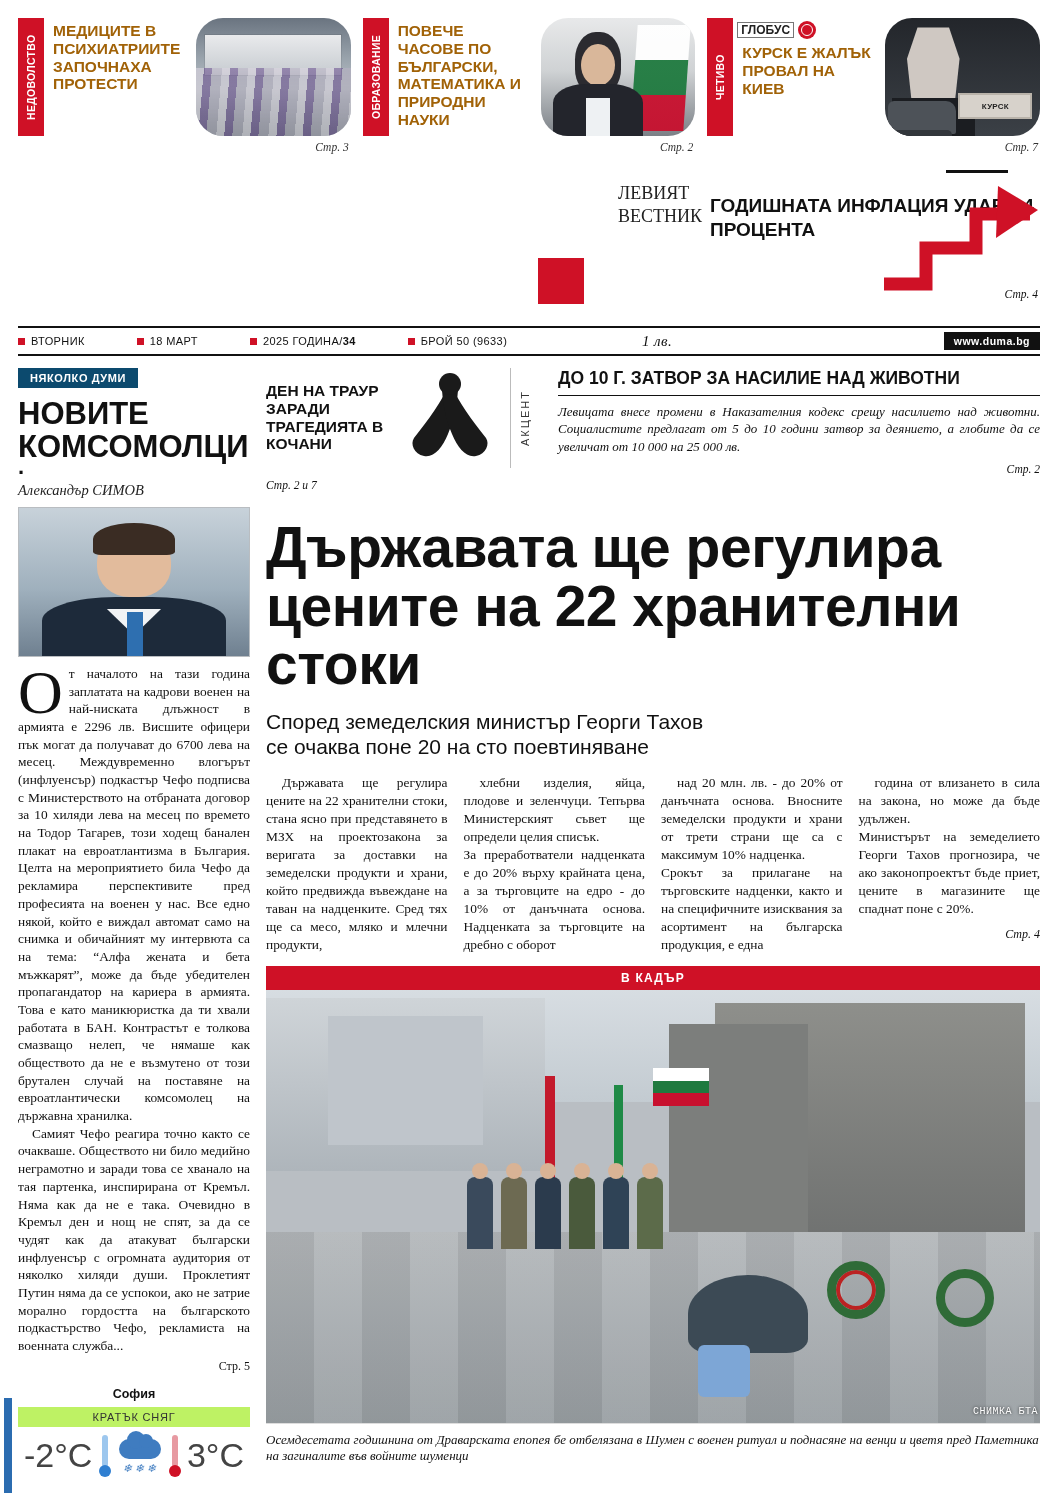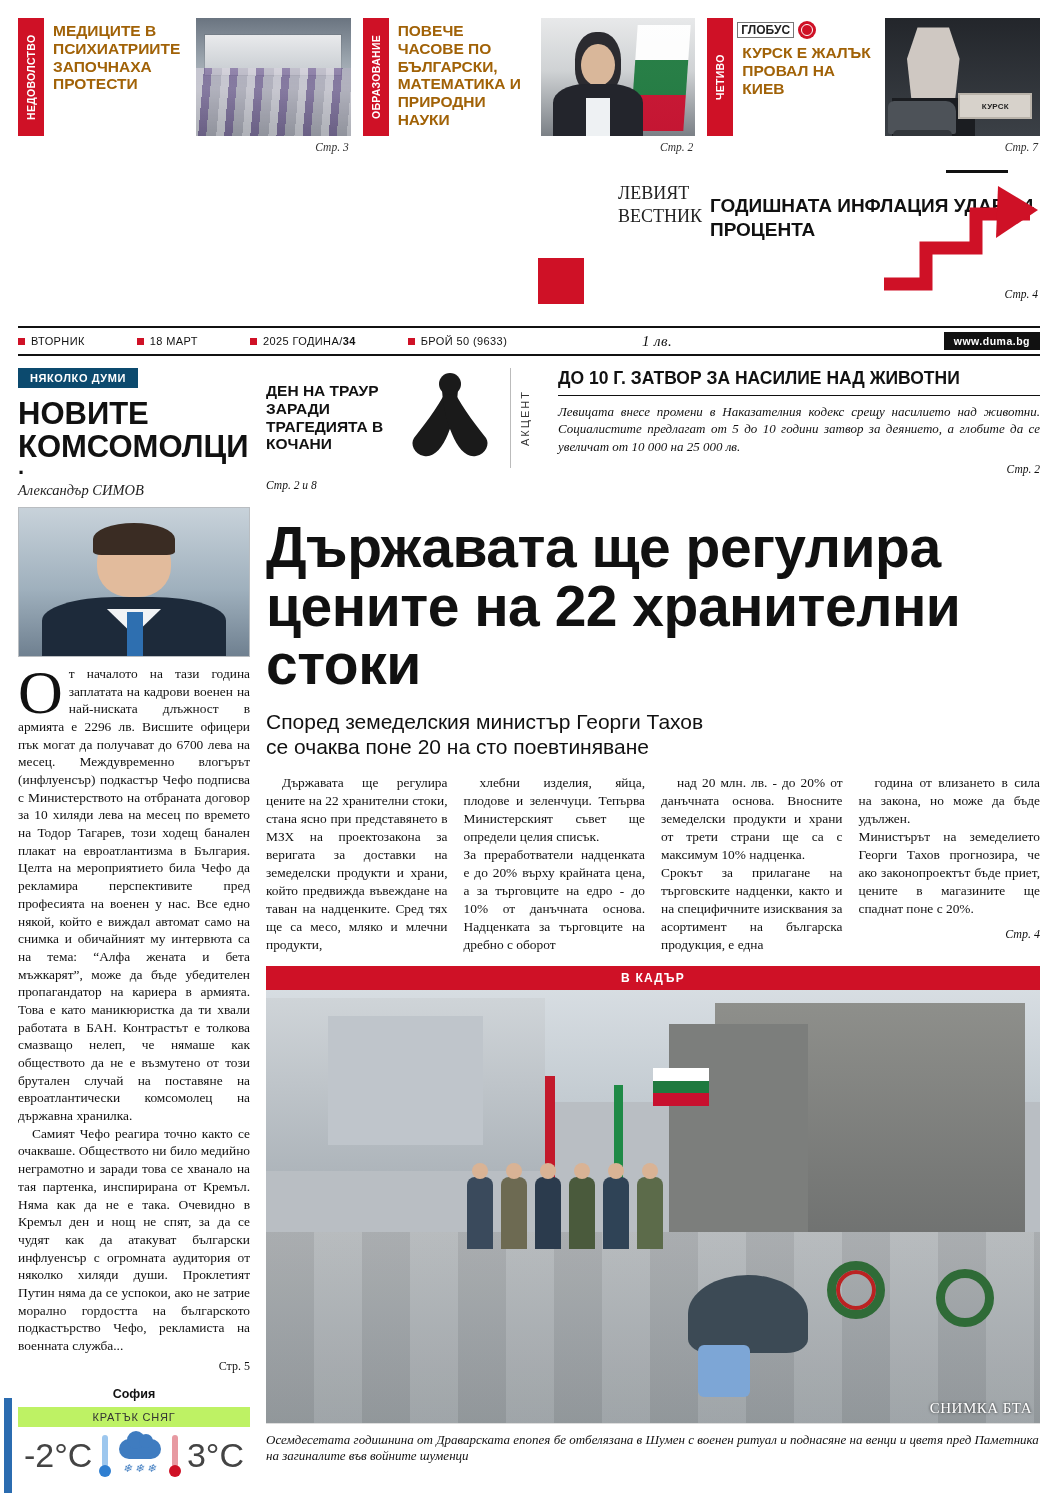--- a/index.html
+++ b/index.html
@@ -52,20 +52,21 @@
     font-size:15.5px;
     line-height:1.15;
     color:#a16207;
     text-transform:uppercase;
   }
   .teaser-photo {
     flex:1;
     position:relative;
     overflow:hidden;
     background:#cfd4d8;
+    border-radius:27px;
   }
   .t1-photo {
     background:
       linear-gradient(180deg,#6a7480 0%,#9aa4ad 35%,#b9c0c6 60%,#8e969e 100%);
   }
   .t1-photo:after{
     content:"";
     position:absolute; left:0; right:0; bottom:0; height:58%;
     background:
       repeating-linear-gradient(95deg, rgba(255,255,255,.55) 0 8px, rgba(120,90,160,.45) 8px 16px, rgba(255,255,255,.35) 16px 26px),
@@ -474,23 +475,23 @@
   .kp-flag{ position:absolute; left:50%; top:18%; width:56px; height:38px;
     background:linear-gradient(180deg,#fff 0 33%, #1f7a3f 33% 66%, #c8102e 66% 100%); }
   .kp-people{ position:absolute; left:26%; top:30%; width:36%; height:30%; }
   .kp-person{ position:absolute; bottom:0; width:26px; height:72px; background:#3a4a5c; border-radius:8px 8px 0 0; }
   .kp-person i{ position:absolute; top:-14px; left:5px; width:16px; height:16px; border-radius:50%; background:#d9b395; display:block; }
   .kp-wreath{ position:absolute; width:58px; height:58px; border-radius:50%; border:9px solid #2f6b37; }
   .kp-wreath.red{ border-color:#2f6b37; box-shadow: inset 0 0 0 4px #b22; }
   .kp-bend{ position:absolute; right:30%; bottom:16%; width:120px; height:78px; background:#3c4a55; border-radius:50% 50% 18% 18%; }
   .kp-bend:after{ content:""; position:absolute; left:10px; bottom:-44px; width:52px; height:52px; background:#7da6d6; border-radius:6px; }
   .kp-credit{
-    position:absolute; right:8px; bottom:6px;
-    font-family:Liberation Serif, serif;
-    font-size:15px; color:#fff; letter-spacing:.5px;
+    position:absolute; right:2px; bottom:6px;
+    font-family:Liberation Mono, monospace;
+    font-size:10px; color:#fff; letter-spacing:.5px;
     text-shadow:0 0 3px rgba(0,0,0,.8);
   }
   .kp-caption{
     font-style:italic;
     font-size:13px;
     line-height:1.3;
     margin-top:8px;
   }
 </style>
 </head>
@@ -630,21 +631,21 @@
       <span class="bar"></span>
 
     </div>
   </div>
 
   <div class="col-right">
 
     <div class="top-strip">
       <div class="mourn-text">
         <span>ДЕН НА ТРАУР ЗАРАДИ ТРАГЕДИЯТА В КОЧАНИ</span>
-        <span class="mourn-ref">Стр. 2 и 8</span>
+        <span class="mourn-ref">Стр. 2 и 7</span>
       </div>
 
       <div class="ribbon">
         <svg width="96" height="104" viewBox="0 0 96 104">
           <path d="M48 14 C40 34 26 52 12 70 C8 76 12 86 22 88 C32 90 40 80 46 66 C52 52 56 34 56 18 Z" fill="#1a1a1a"></path>
           <path d="M48 14 C56 34 70 52 84 70 C88 76 84 86 74 88 C64 90 56 80 50 66 C44 52 40 34 40 18 Z" fill="#1a1a1a"></path>
           <circle cx="48" cy="16" r="11" fill="#1a1a1a"></circle>
         </svg>
       </div>
 

